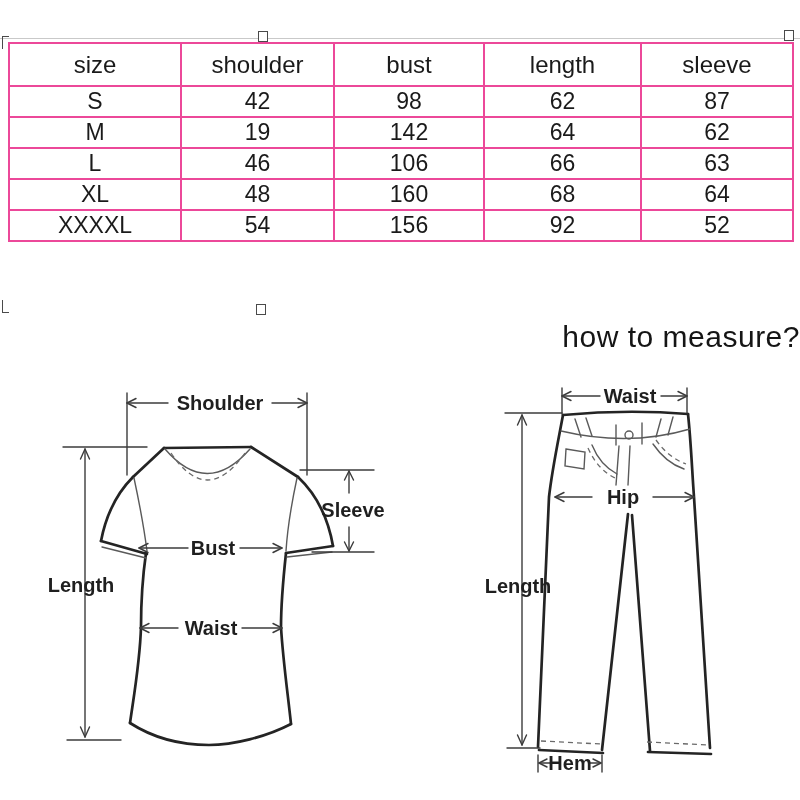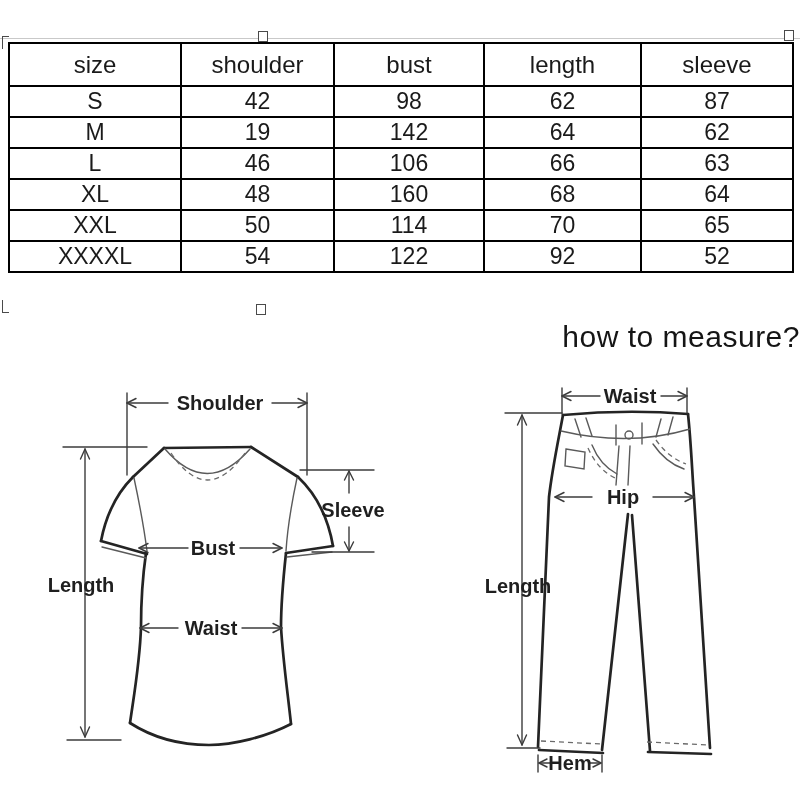--- a/index.html
+++ b/index.html
@@ -6,21 +6,21 @@
   body {
     width:800px; height:800px; background:#ffffff; position:relative;
     font-family:"Liberation Sans", sans-serif; overflow:hidden;
   }
   
   .top-hairline { position:absolute; left:0; top:38px; width:800px; height:1px; background:#c9c9c9; }
 
   
   table.size-table { position:absolute; left:8px; top:42px; border-collapse:collapse; table-layout:fixed; background:#fff; }
   table.size-table th, table.size-table td {
-    border:2px solid #000000; text-align:center; vertical-align:middle;
+    border:2px solid #ec4899; text-align:center; vertical-align:middle;
     padding:0; color:#1a1a1a; font-weight:normal; overflow:hidden; white-space:nowrap;
   }
   table.size-table th { height:41px; font-size:24px; }
   table.size-table td { height:29px; font-size:23px; }
 
   
   .mark { position:absolute; background:#ffffff; border:1px solid #4a4a4a; }
   .mark-sq { width:8px; height:9px; }
   .bracket-tl { position:absolute; left:2px; top:36px; width:6px; height:12px; border-left:1px solid #4a4a4a; border-top:1px solid #4a4a4a; }
   .bracket-bl { position:absolute; left:2px; top:300px; width:6px; height:12px; border-left:1px solid #4a4a4a; border-bottom:1px solid #4a4a4a; }
@@ -84,30 +84,23 @@
       <td>63</td>
     </tr>
     <tr>
       <td>XL</td>
       <td>48</td>
       <td>160</td>
       <td>68</td>
       <td>64</td>
     </tr>
     <tr>
-      <td>XXL</td>
-      <td>50</td>
-      <td>114</td>
-      <td>70</td>
-      <td>65</td>
-    </tr>
-    <tr>
       <td>XXXXL</td>
       <td>54</td>
-      <td>122</td>
+      <td>156</td>
       <td>92</td>
       <td>52</td>
     </tr>
   </tbody>
 </table>
 
 <div class="bracket-tl"></div>
 <div class="bracket-bl"></div>
 <div class="mark mark-sq" style="left:258px; top:31px;"></div>
 <div class="mark mark-sq" style="left:784px; top:30px;"></div>

